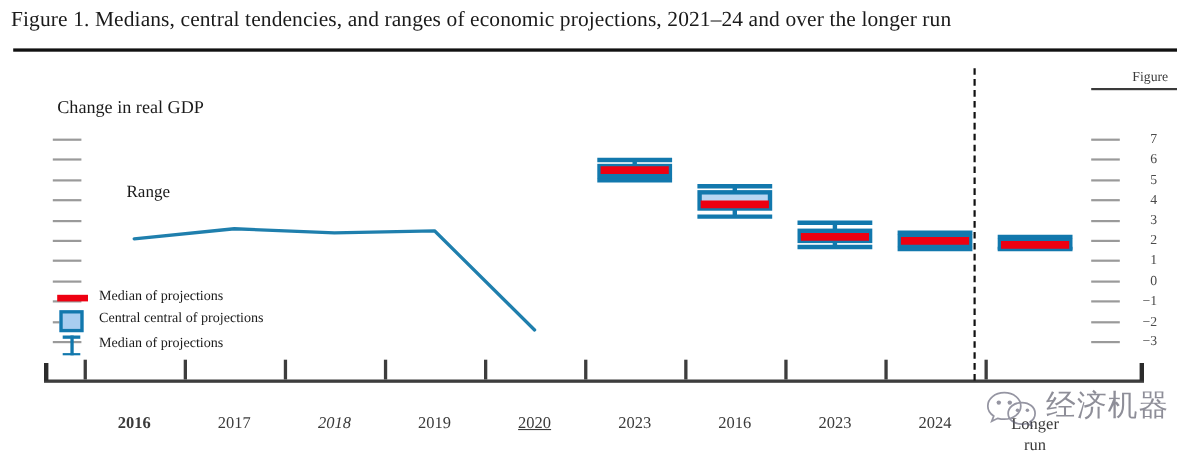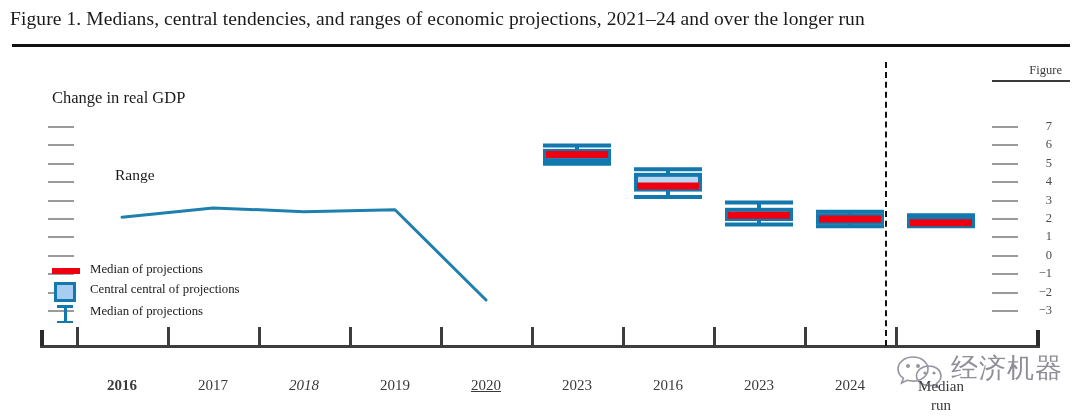--- a/index.html
+++ b/index.html
@@ -198,21 +198,21 @@
       <div class="xtick" style="left: 531px;"></div>
       <div class="xlabel" style="left: 577px;">2023</div>
       <div class="xtick" style="left: 622px;"></div>
       <div class="xlabel" style="left: 668px;">2016</div>
       <div class="xtick" style="left: 713px;"></div>
       <div class="xlabel" style="left: 759px;">2023</div>
       <div class="xtick" style="left: 804px;"></div>
       <div class="xlabel" style="left: 850px;">2024</div>
       <div class="xtick" style="left: 895px;"></div>
       <div class="xlabel two-line" style="left: 941px;">
-        <div>Median</div>
+        <div>Longer</div>
         <div>run</div>
       </div>
     </div>
   <div class="divider" style="left:885px;"></div>
 
   <div class="wm">
     <svg class="wm-icon" viewBox="0 0 52 34">
       <path d="M18 3C9.5 3 3 8.4 3 15c0 3.7 2.1 7 5.4 9.2L6.6 29l5.4-2.7c1.9.5 3.9.8 6 .8 8.5 0 15-5.4 15-12S26.5 3 18 3z" fill="none" stroke="#55556a" stroke-width="1.6"></path>
       <circle cx="13" cy="12" r="2" fill="#55556a"></circle>
       <circle cx="23" cy="12" r="2" fill="#55556a"></circle>

